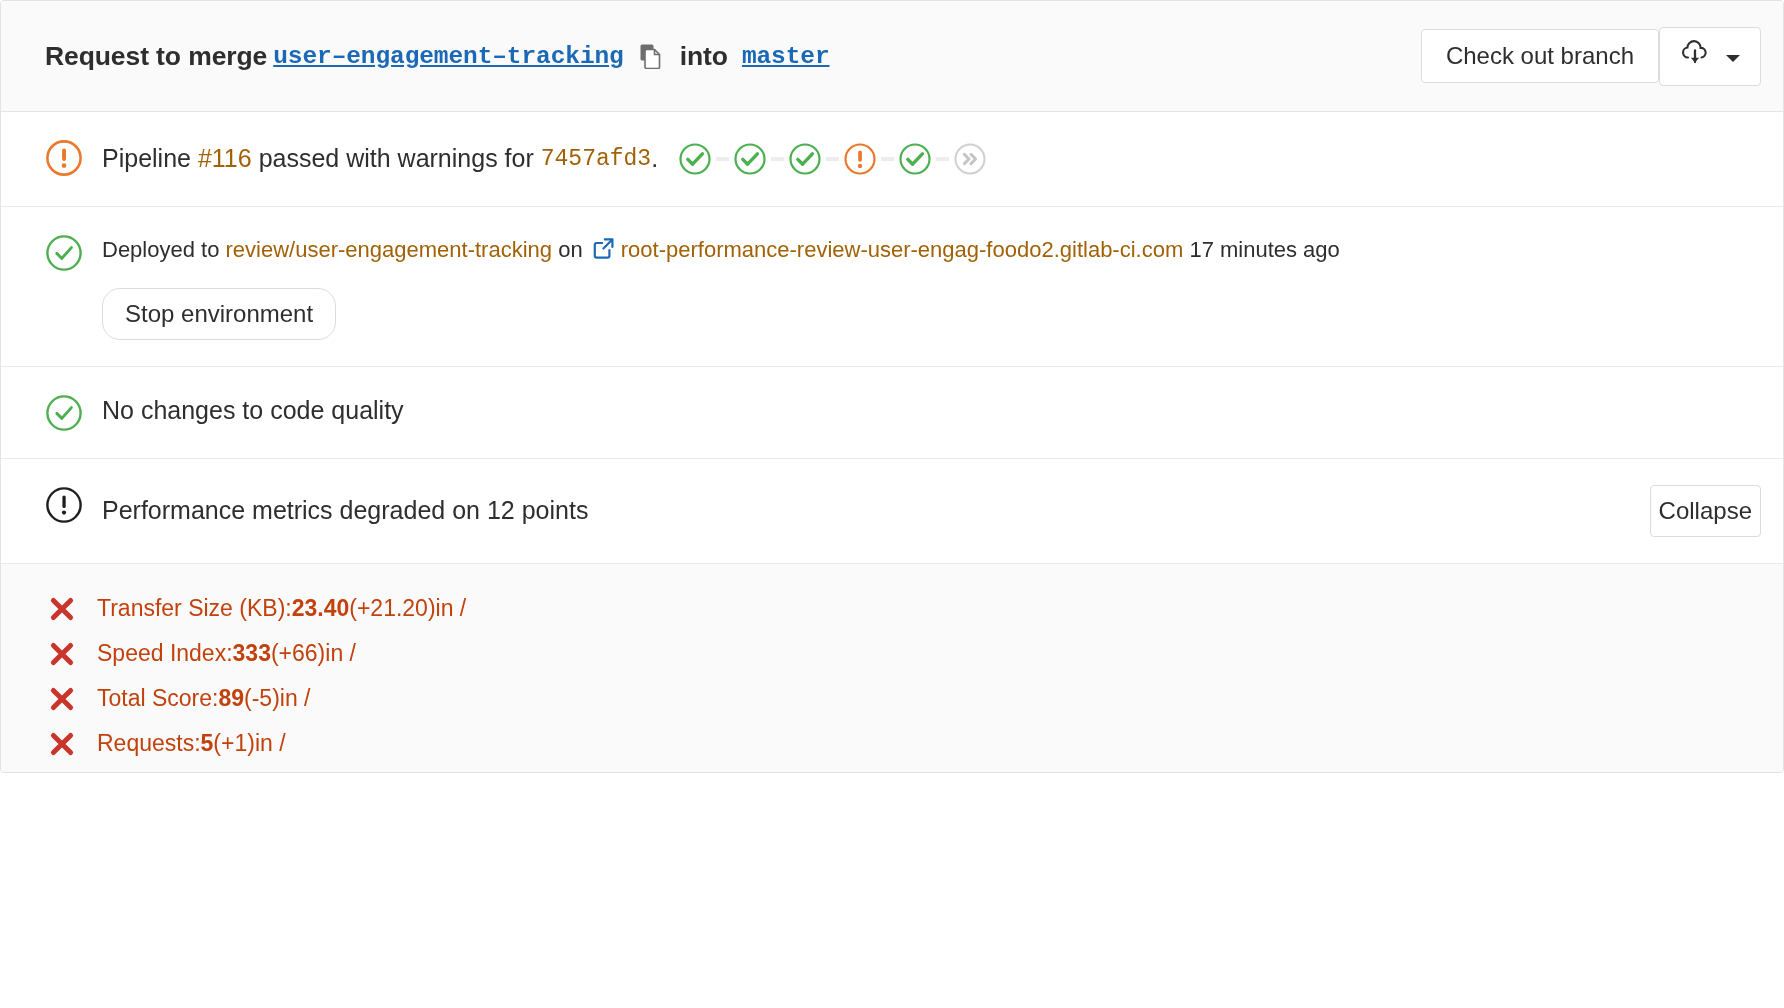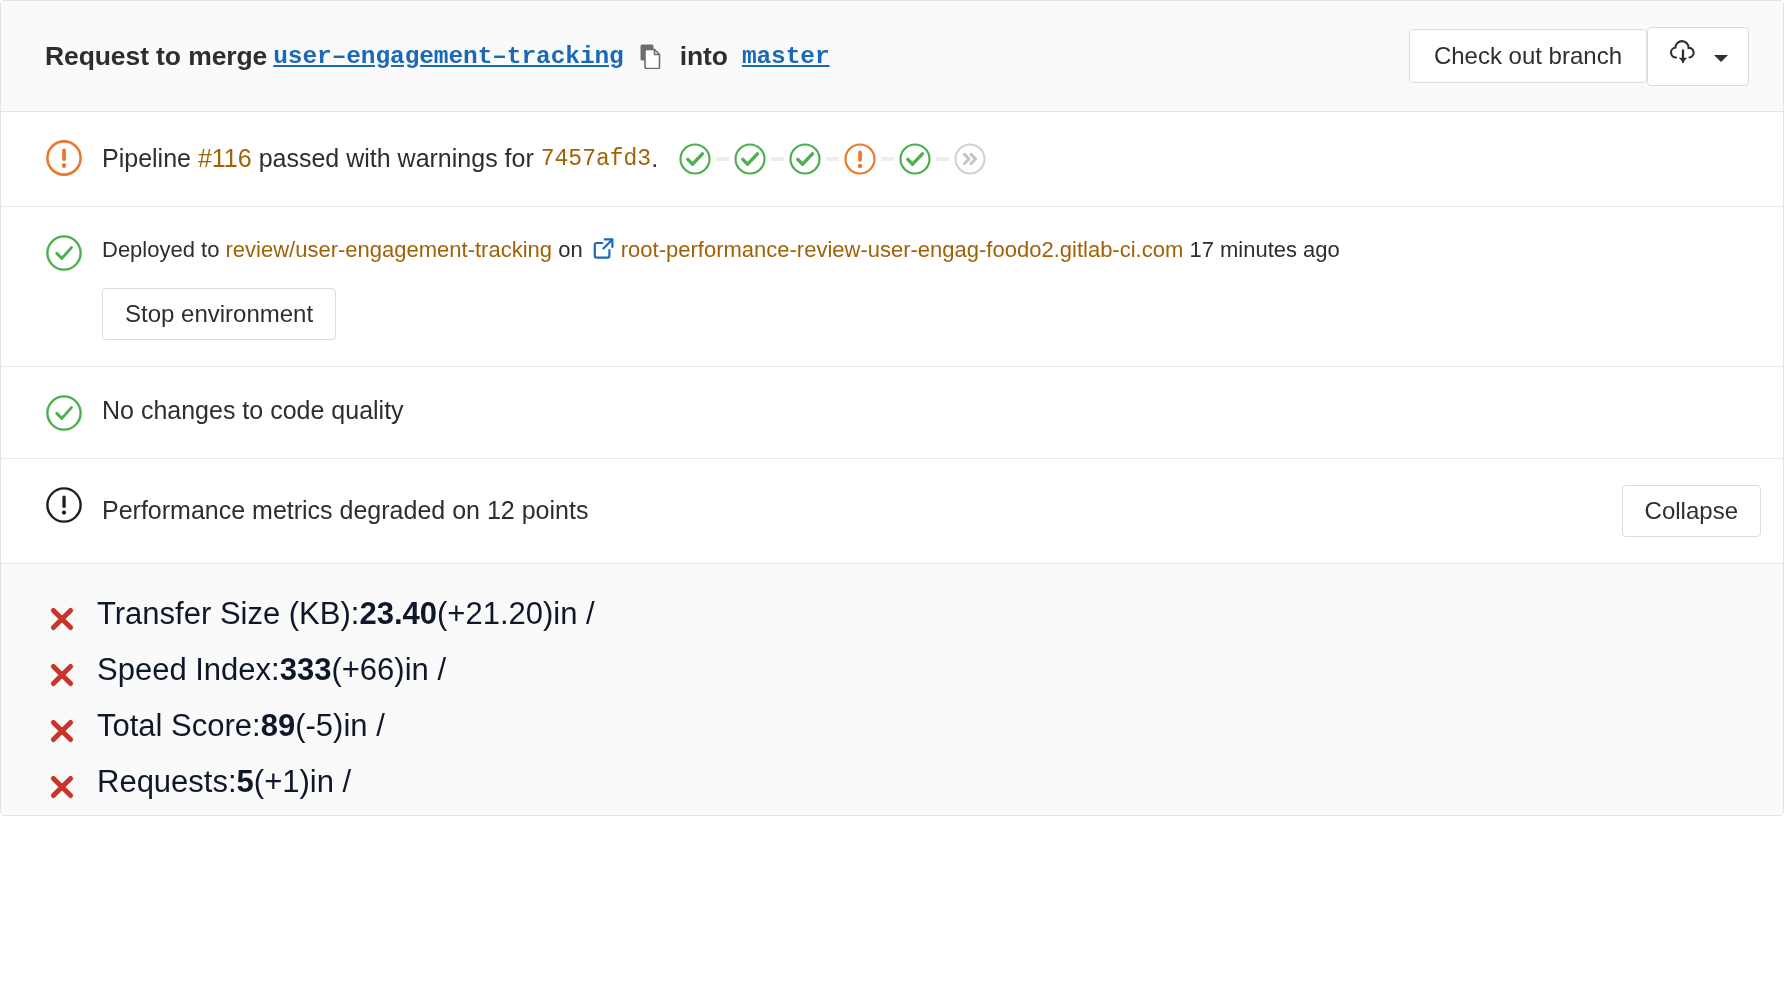--- a/index.html
+++ b/index.html
@@ -19,21 +19,21 @@
     overflow: hidden;
   }
 
   
   .mr-header {
     display: flex;
     align-items: center;
     justify-content: space-between;
     background: #fafafa;
     border-bottom: 1px solid #e5e5e5;
-    padding: 0 34px 0 44px;
+    padding: 0 22px 0 44px;
     height: 111px;
   }
   .mr-header-title {
     font-size: 26.5px;
     color: #2e2e2e;
     font-weight: bold;
     letter-spacing: -0.1px;
     display: flex;
     align-items: center;
     white-space: nowrap;
@@ -127,48 +127,48 @@
     background: #ededed;
   }
 
   
   .deploy-text { font-size: 22px; line-height: 1.55; color: #2e2e2e; }
   .ext-icon {
     display: inline-block;
     vertical-align: -3px;
     margin: 0 5px 0 3px;
   }
-  .stop-env-btn { margin-top: 18px; font-size: 24px; padding: 10px 22px; }
+  .stop-env-btn { margin-top: 18px; font-size: 24px; padding: 10px 22px; border-radius: 18px; }
   .deploy-fail {
     margin-top: 26px;
     font-size: 25px;
     color: #2e2e2e;
   }
 
   
   .metrics-panel {
     background: #fafafa;
     padding: 22px 22px 6px 44px;
   }
   .metric-item {
     display: flex;
     align-items: center;
-    font-size: 31px;
-    color: #0f172a;
+    font-size: 23px;
+    color: #c2410c;
     padding: 7px 0;
     line-height: 1.35;
   }
   .metric-x {
     flex: 0 0 auto;
     width: 26px; height: 26px;
     margin-right: 22px;
     margin-left: 4px;
   }
   .metric-val { font-weight: bold; }
-  .collapse-btn { font-size: 24px; padding: 10px 22px; }
+  .collapse-btn { font-size: 24px; padding: 10px 8px; }
 </style>
 </head>
 <body>
 
 <div class="widget">
 
   <div class="mr-header">
     <div class="mr-header-title">
       <span>Request to merge</span>
       <a class="branch-ref" href="#">user–engagement–tracking</a>

